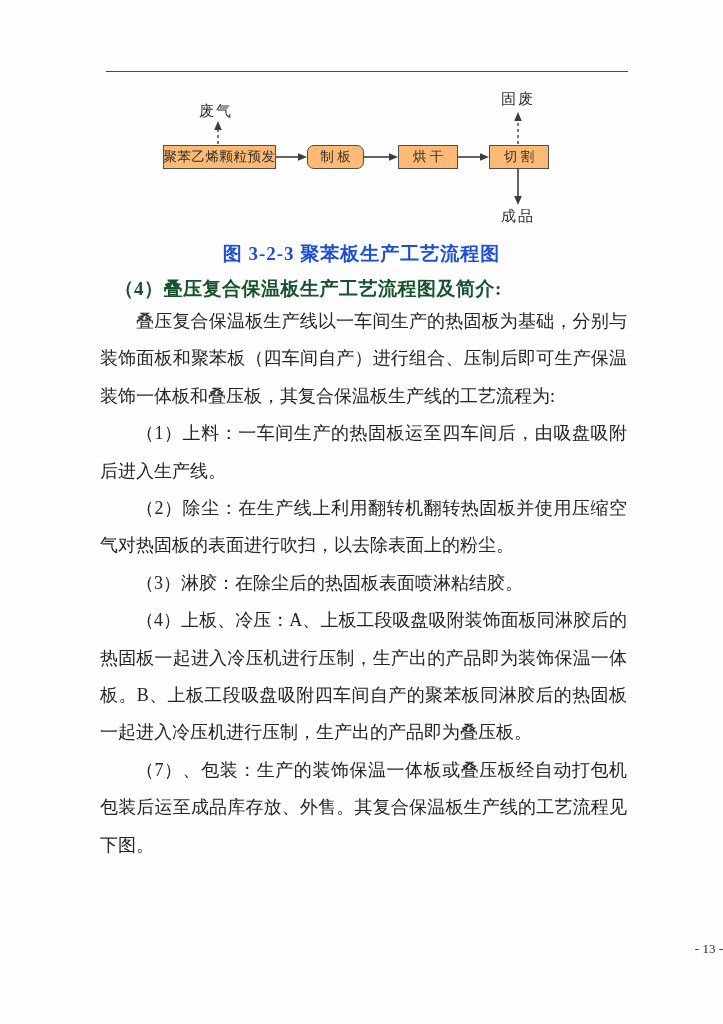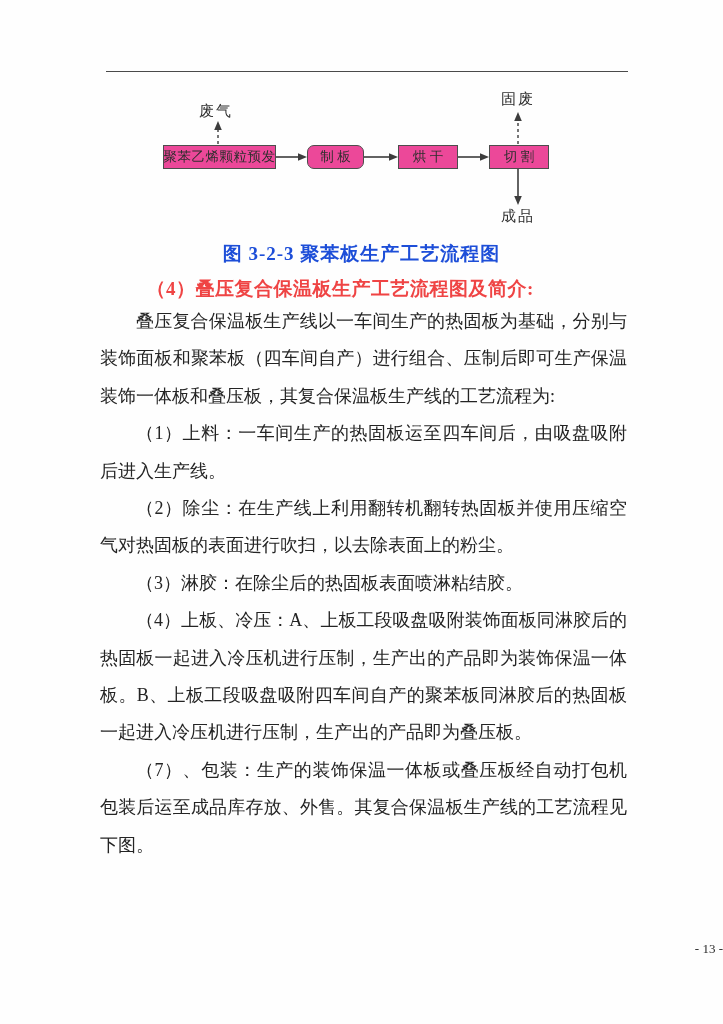--- a/index.html
+++ b/index.html
@@ -42,21 +42,21 @@
   .flow-box {
     position: absolute;
     box-sizing: border-box;
     border: 1px solid #4d4d4d;
     height: 24px;
     display: flex;
     align-items: center;
     justify-content: center;
     font-size: 13.5px;
     color: #2e2e2e;
-    background: #ec4899;
+    background: #fdba74;
     white-space: nowrap;
   }
   .box-1 { left: 163px; top: 145px; width: 113px; letter-spacing: 0.5px; }
   .box-2 { left: 307px; top: 145px; width: 57px; border-radius: 7px; }
   .box-3 { left: 398px; top: 145px; width: 60px; }
   .box-4 { left: 489px; top: 145px; width: 60px; }
   .flow-label {
     position: absolute;
     font-size: 15px;
     color: #2e2e2e;
@@ -73,25 +73,25 @@
     left: 0; top: 241px;
     width: 723px;
     text-align: center;
     font-size: 19px;
     font-weight: bold;
     color: #1d4ed8;
     letter-spacing: 1px;
   }
   .section-heading {
     position: absolute;
-    left: 116px; top: 276px;
+    left: 84px; top: 276px;
     width: 527px;
     font-size: 19px;
     font-weight: bold;
-    color: #ef4444;
+    color: #14532d;
     text-indent: 1.6em;
     letter-spacing: 0.5px;
   }
   .body-text {
     position: absolute;
     left: 100px; top: 303px;
     width: 527px;
     font-size: 18px;
     line-height: 37.4px;
     color: #242424;

